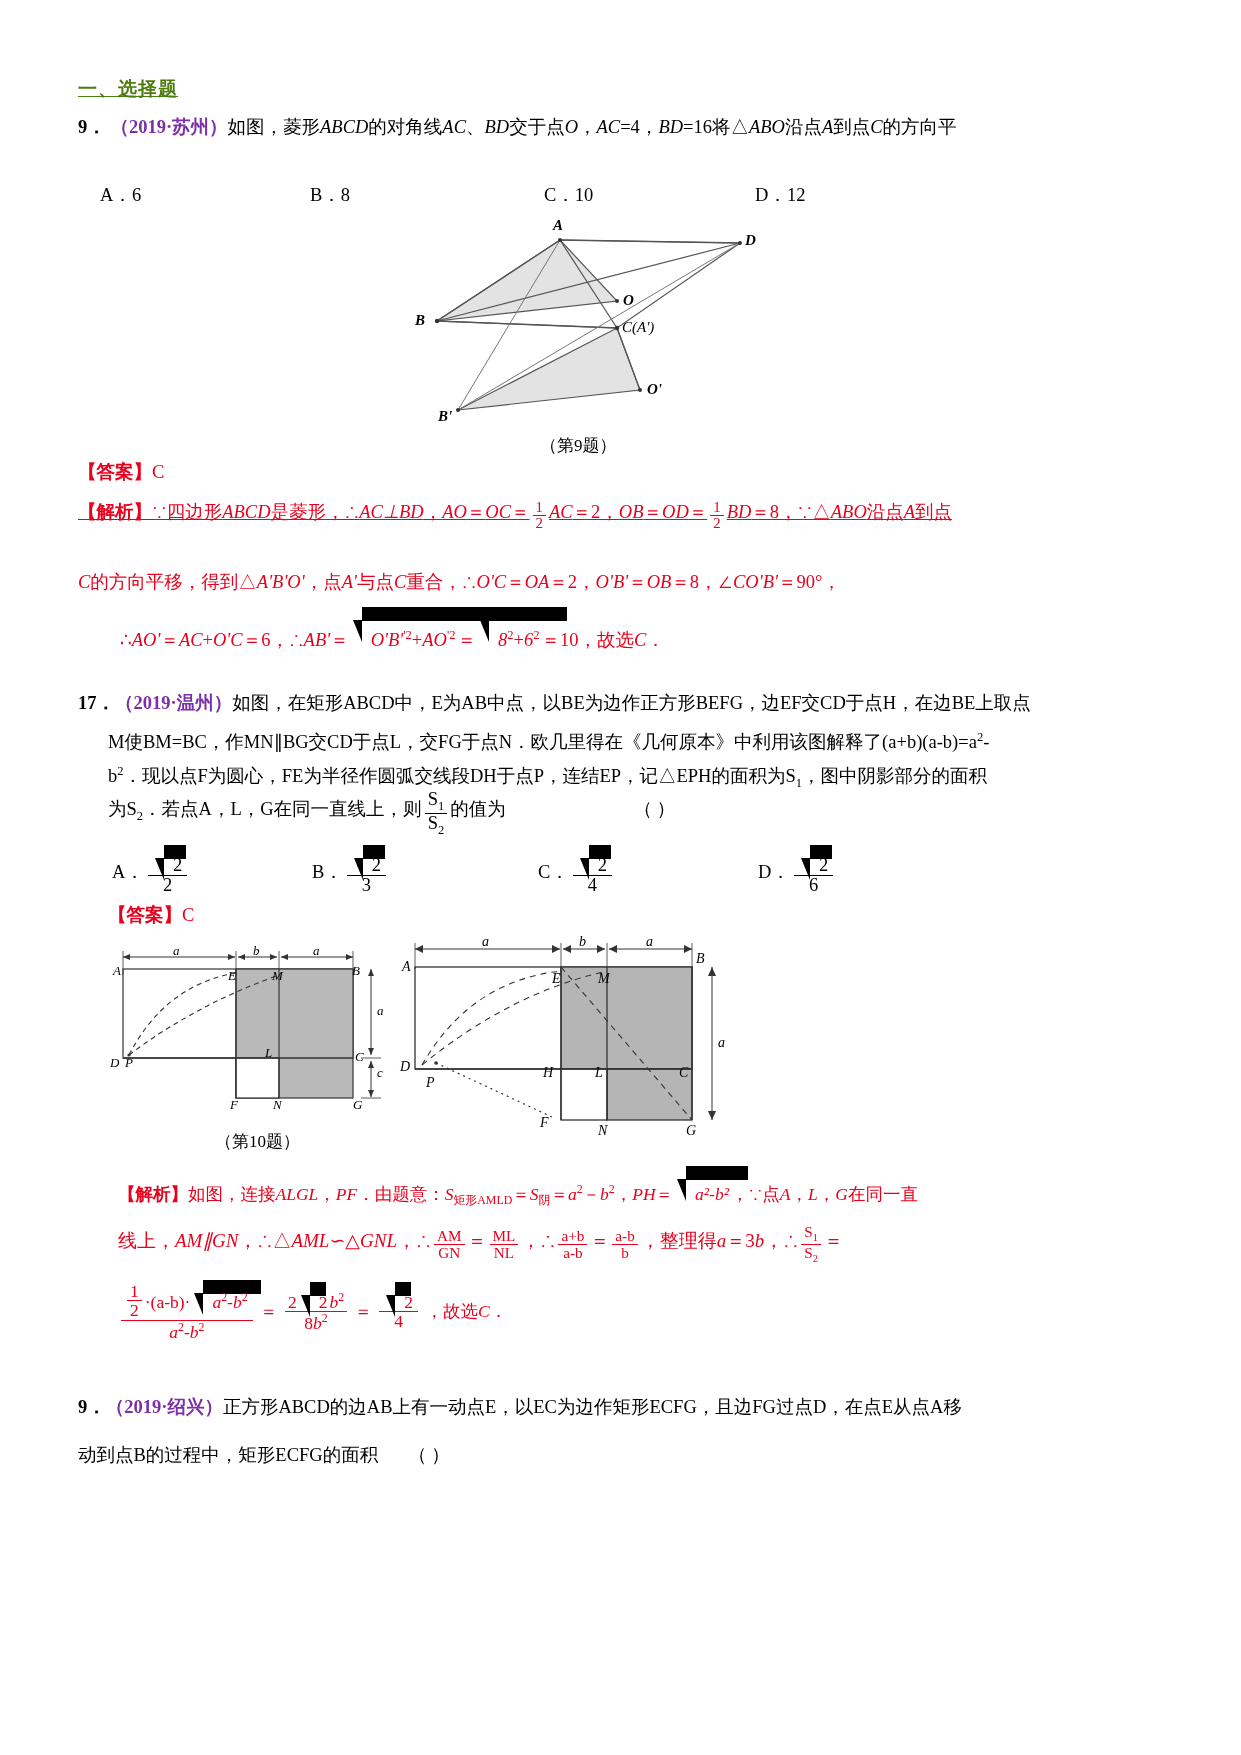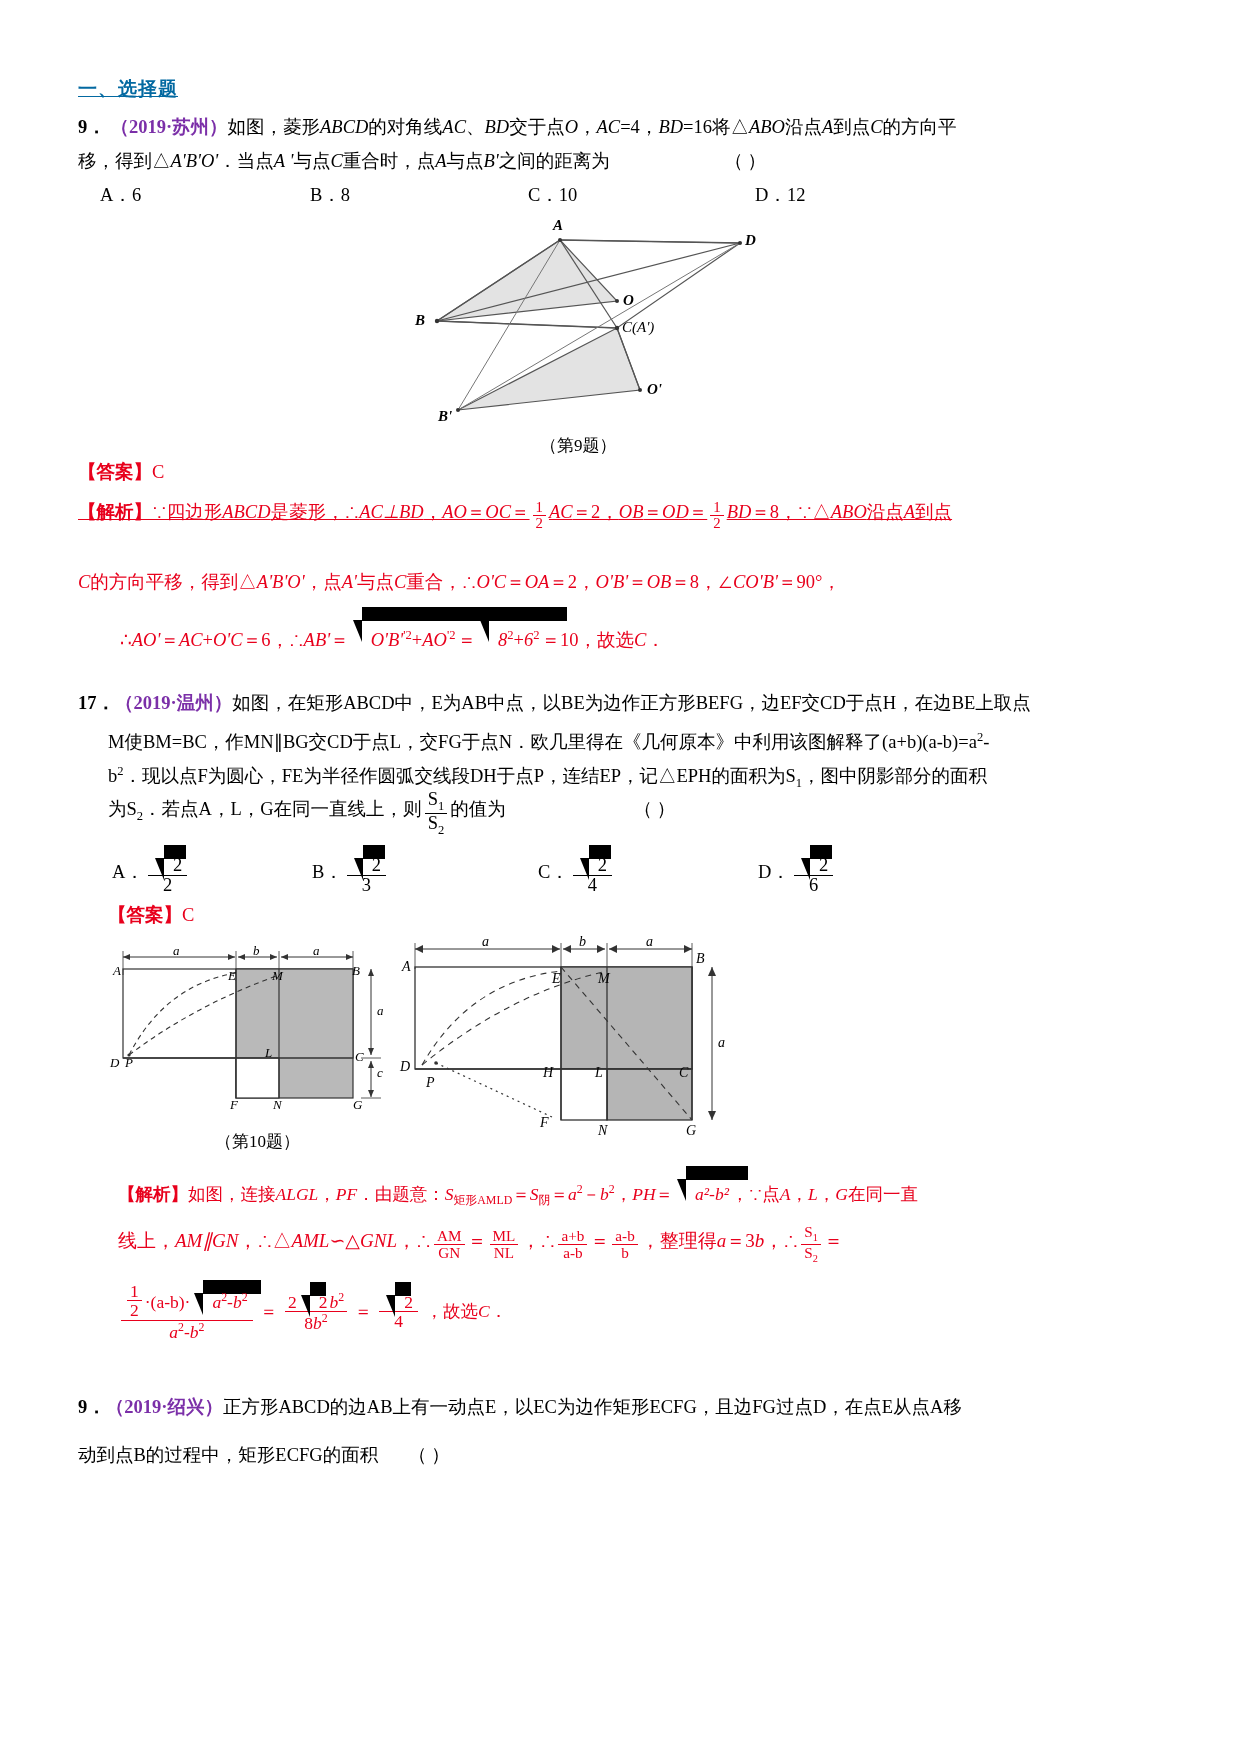--- a/index.html
+++ b/index.html
@@ -10,21 +10,21 @@
     color:#000;
     position:relative;
     overflow:hidden;
   }
   .page { position:relative; width:1241px; height:1755px; }
 
   .sec-title {
     position:absolute; left:78px; top:76px;
     font-family:"Liberation Sans", sans-serif;
     font-weight:bold; font-size:19px;
-    color:#0369a1;
+    color:#4d7c0f;
     text-decoration:underline;
     letter-spacing:1px;
   }
 
   .blk { position:absolute; font-size:18.5px; line-height:34px; }
 
   .qnum { font-family:"Liberation Serif", serif; font-weight:bold; }
   .src  { color:#7b2fa8; font-weight:bold; }
   .ital { font-style:italic; font-family:"Liberation Serif", serif; }
   .red  { color:#e8001c; }
@@ -65,29 +65,25 @@
 
 <div class="page">
 
   <div class="sec-title">一、选择题</div>
 
   <div class="blk" style="left:78px; top:110px; width:1090px;">
     <span class="qnum">9．</span>
     <span class="src">（2019·苏州）</span><span>如图，菱形</span><span class="ital">ABCD</span><span>的对角线</span><span class="ital">AC</span><span>、</span><span class="ital">BD</span><span>交于点</span><span class="ital">O</span><span>，</span><span class="ital">AC</span><span>=4，</span><span class="ital">BD</span><span>=16将△</span><span class="ital">ABO</span><span>沿点</span><span class="ital">A</span><span>到点</span><span class="ital">C</span><span>的方向平</span>
   </div>
 
-  <div class="blk" style="left:78px; top:144px; width:1090px;">
-    <span>移，得到△</span><span class="ital">A'B'O'</span><span>．当点</span><span class="ital">A '</span><span>与点</span><span class="ital">C</span><span>重合时，点</span><span class="ital">A</span><span>与点</span><span class="ital">B'</span><span>之间的距离为</span>
-    <span style="margin-left:110px;">（     ）</span>
-  </div>
 
   <div class="opts" style="left:0; top:182px; width:1241px; height:30px;">
     <span class="opt" style="left:100px;"><span>A．</span><span>6</span></span>
     <span class="opt" style="left:310px;"><span>B．</span><span>8</span></span>
-    <span class="opt" style="left:528px;text-align:center;"><span>C．</span><span>10</span></span>
+    <span class="opt" style="left:544px;text-align:center;"><span>C．</span><span>10</span></span>
     <span class="opt" style="left:755px;"><span>D．</span><span>12</span></span>
   </div>
 
   <div class="fig" style="left:390px; top:218px; width:420px; height:210px;">
     <svg width="420" height="210" viewBox="0 0 420 210">
 
       <polygon points="170,22 227,83 47,103" fill="#e3e3e3" stroke="#555" stroke-width="1.2"></polygon>
 
       <polygon points="227,110 250,172 68,192" fill="#e3e3e3" stroke="#555" stroke-width="1.2"></polygon>
 

